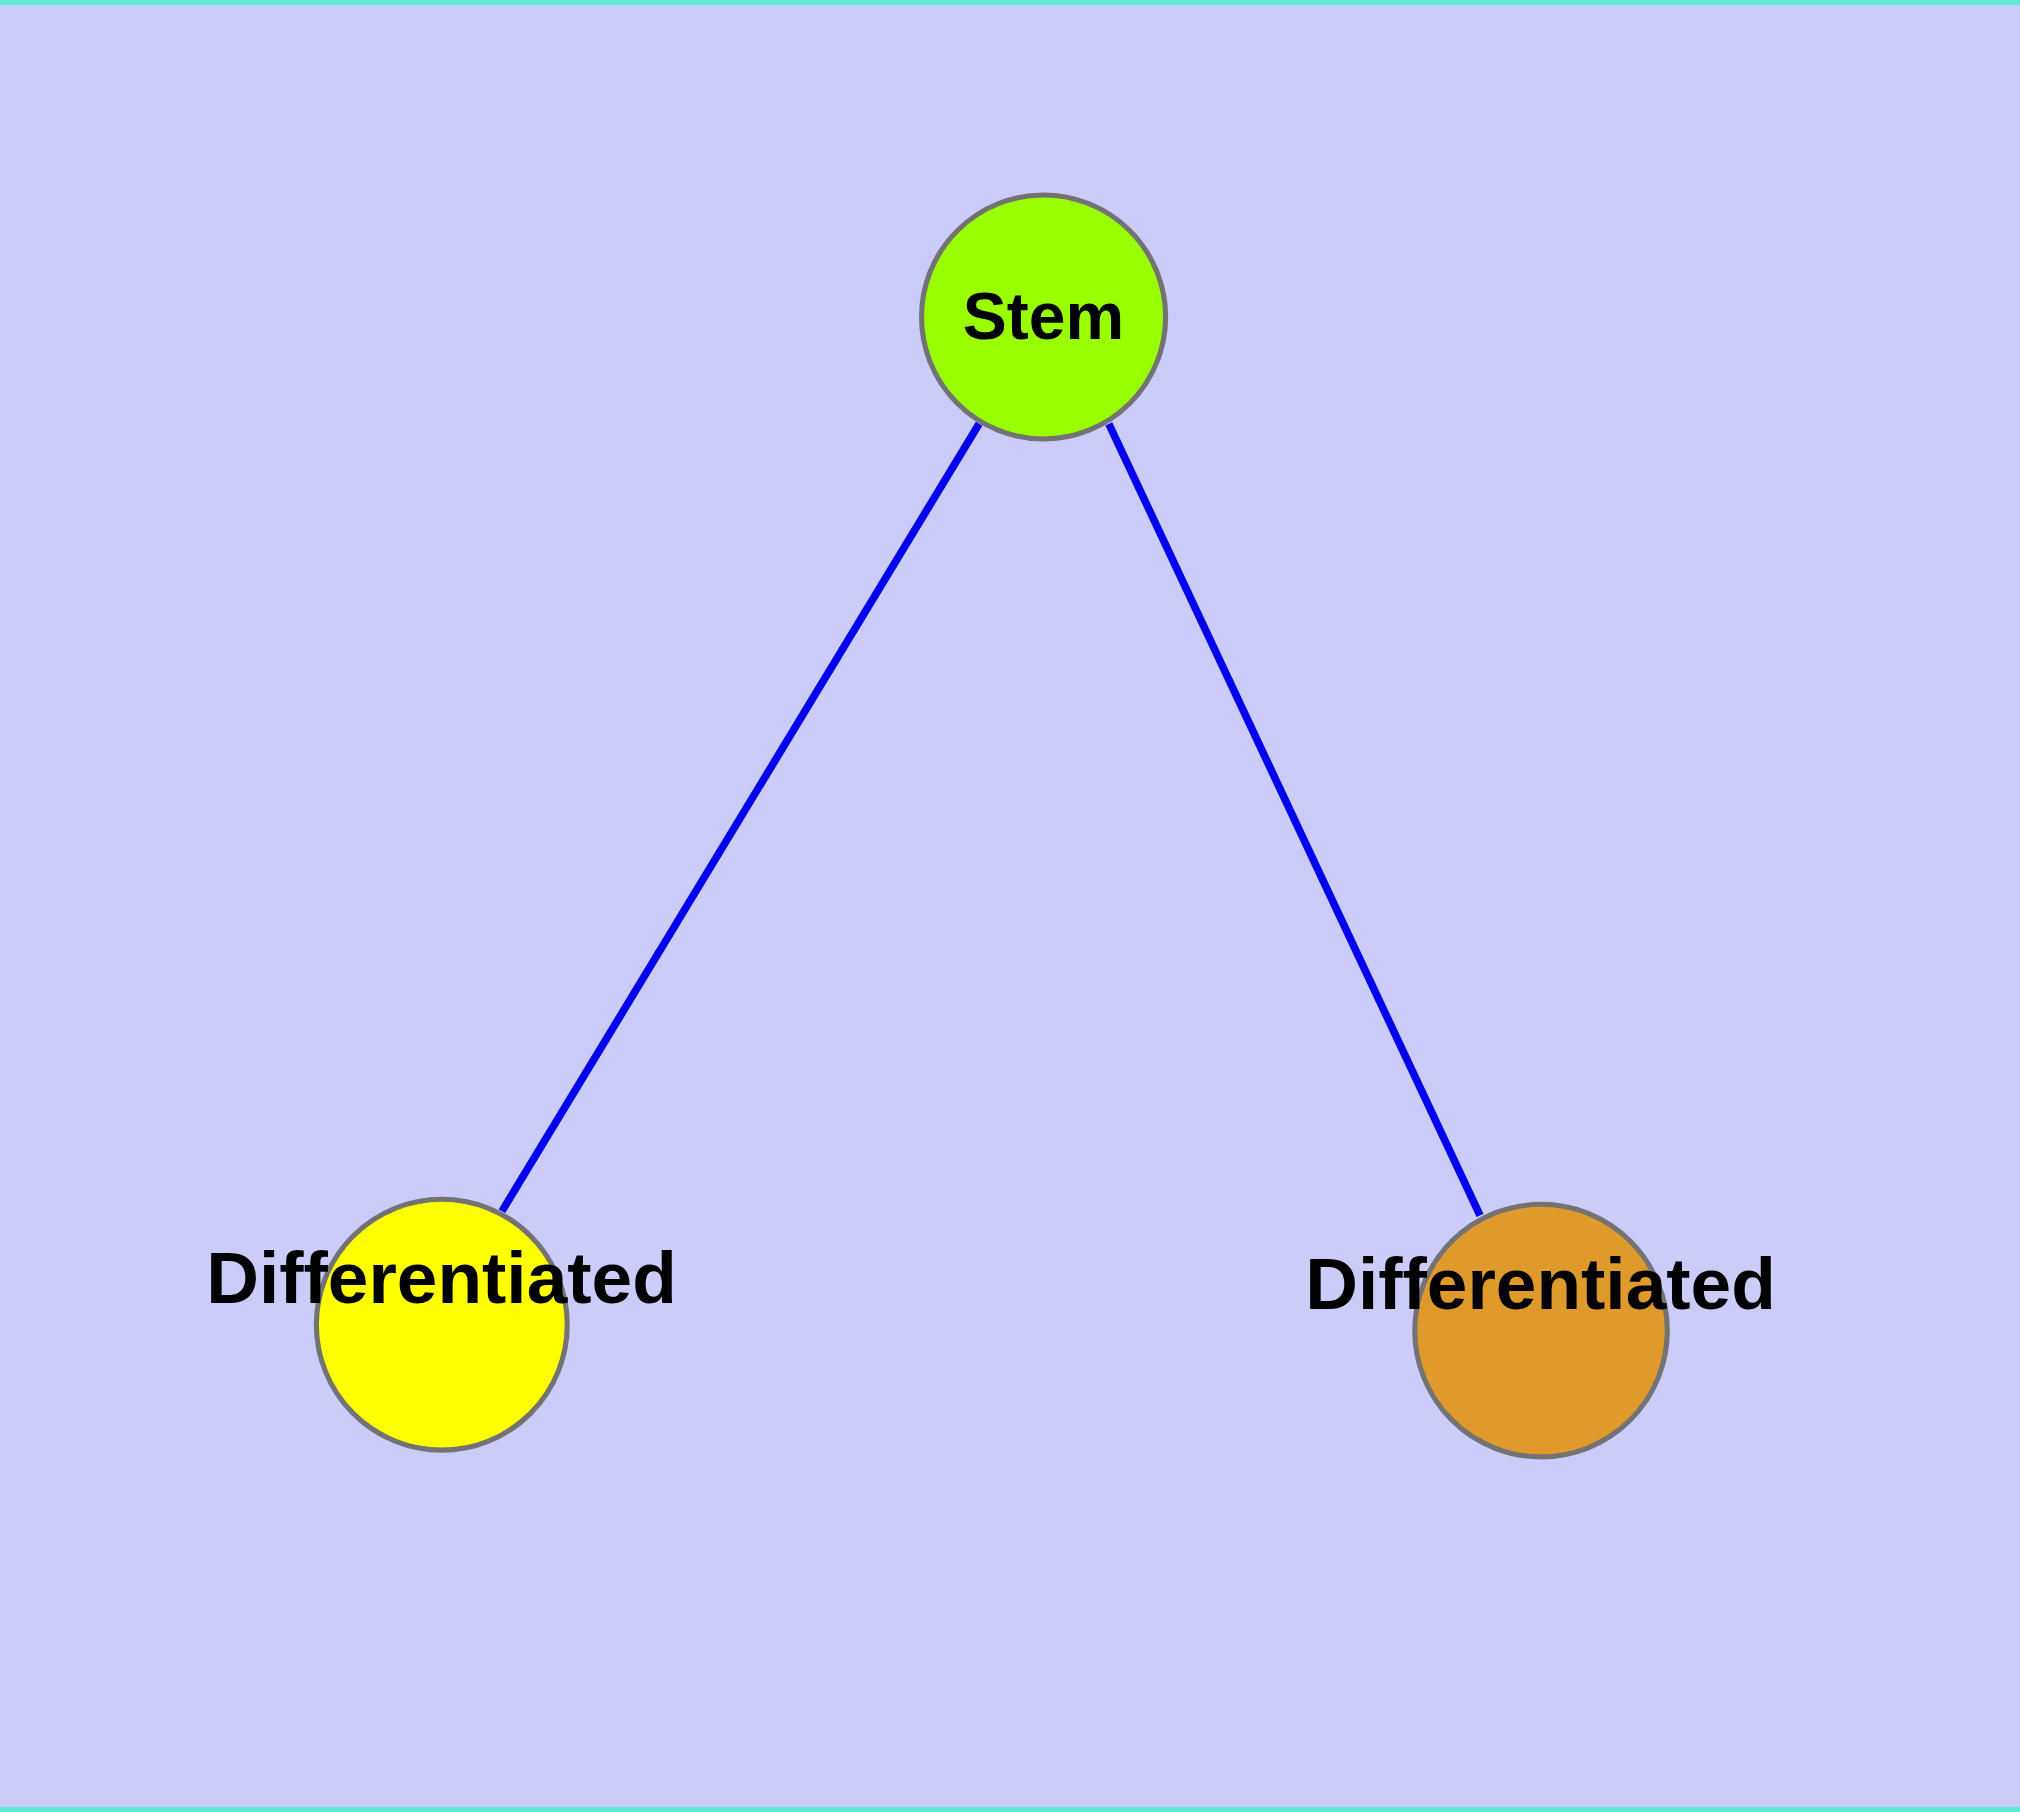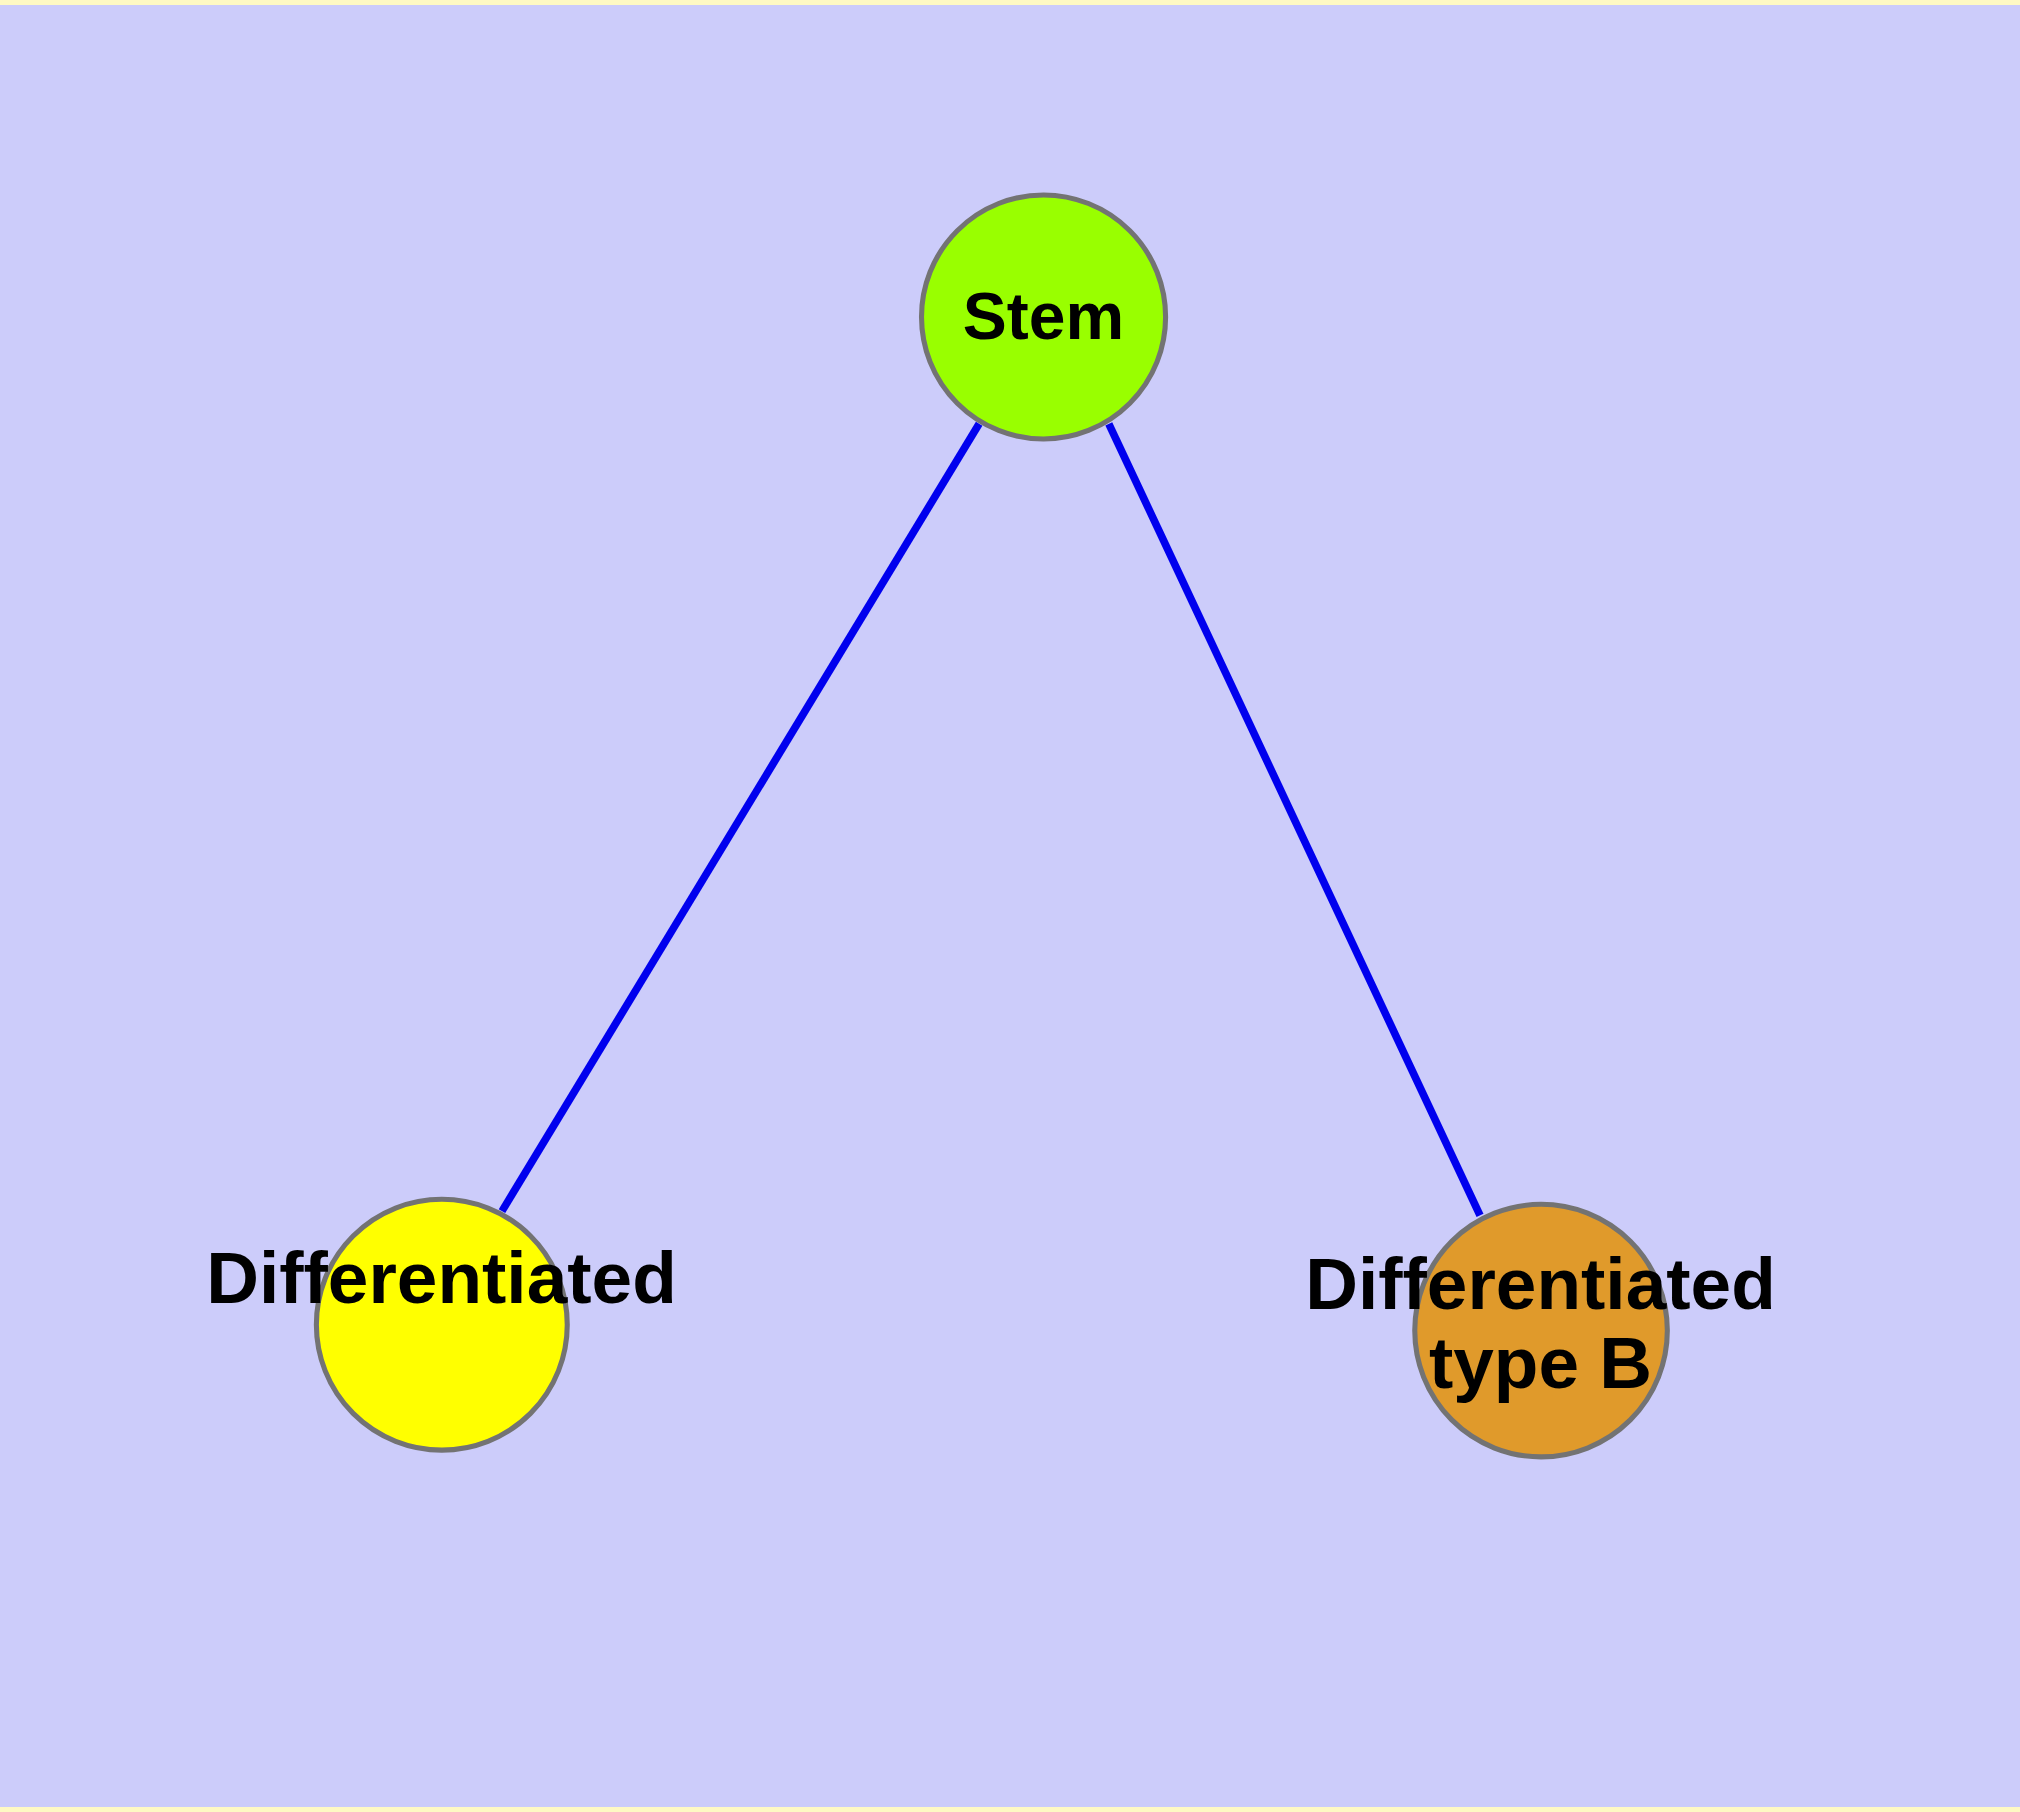--- a/index.html
+++ b/index.html
@@ -4,21 +4,21 @@
 <style>
   html, body {
     margin: 0;
     padding: 0;
     background: #ffffff;
   }
   #canvas {
     position: relative;
     width: 2021px;
     height: 1812px;
-    background: #fef9c3;
+    background: #5eead4;
     overflow: hidden;
     font-family: "Liberation Sans", sans-serif;
   }
   #plot-bg {
     position: absolute;
     left: 0;
     top: 5.1px;
     width: 2021px;
     height: 1802px;
     background: #ccccfa;
@@ -75,16 +75,16 @@
       <circle cx="1231" cy="374" r="144" fill="#99ff00" stroke="#737373" stroke-width="6"></circle>
       <circle cx="521" cy="1563" r="148" fill="#ffff00" stroke="#737373" stroke-width="6"></circle>
       <circle cx="1818" cy="1570" r="149" fill="#e09a2b" stroke="#737373" stroke-width="6"></circle>
     </g>
   </svg>
 
   <div class="node-label" id="label-stem"><span>Stem</span></div>
 
   <div class="node-label" id="label-diff-a"><div>Differentiated</div></div>
 
-  <div class="node-label" id="label-diff-b"><div>Differentiated</div><div>type B</div></div>
+  <div class="node-label" id="label-diff-b"><div>Differentiated</div></div>
 
 </div>
 
 
 </body></html>

